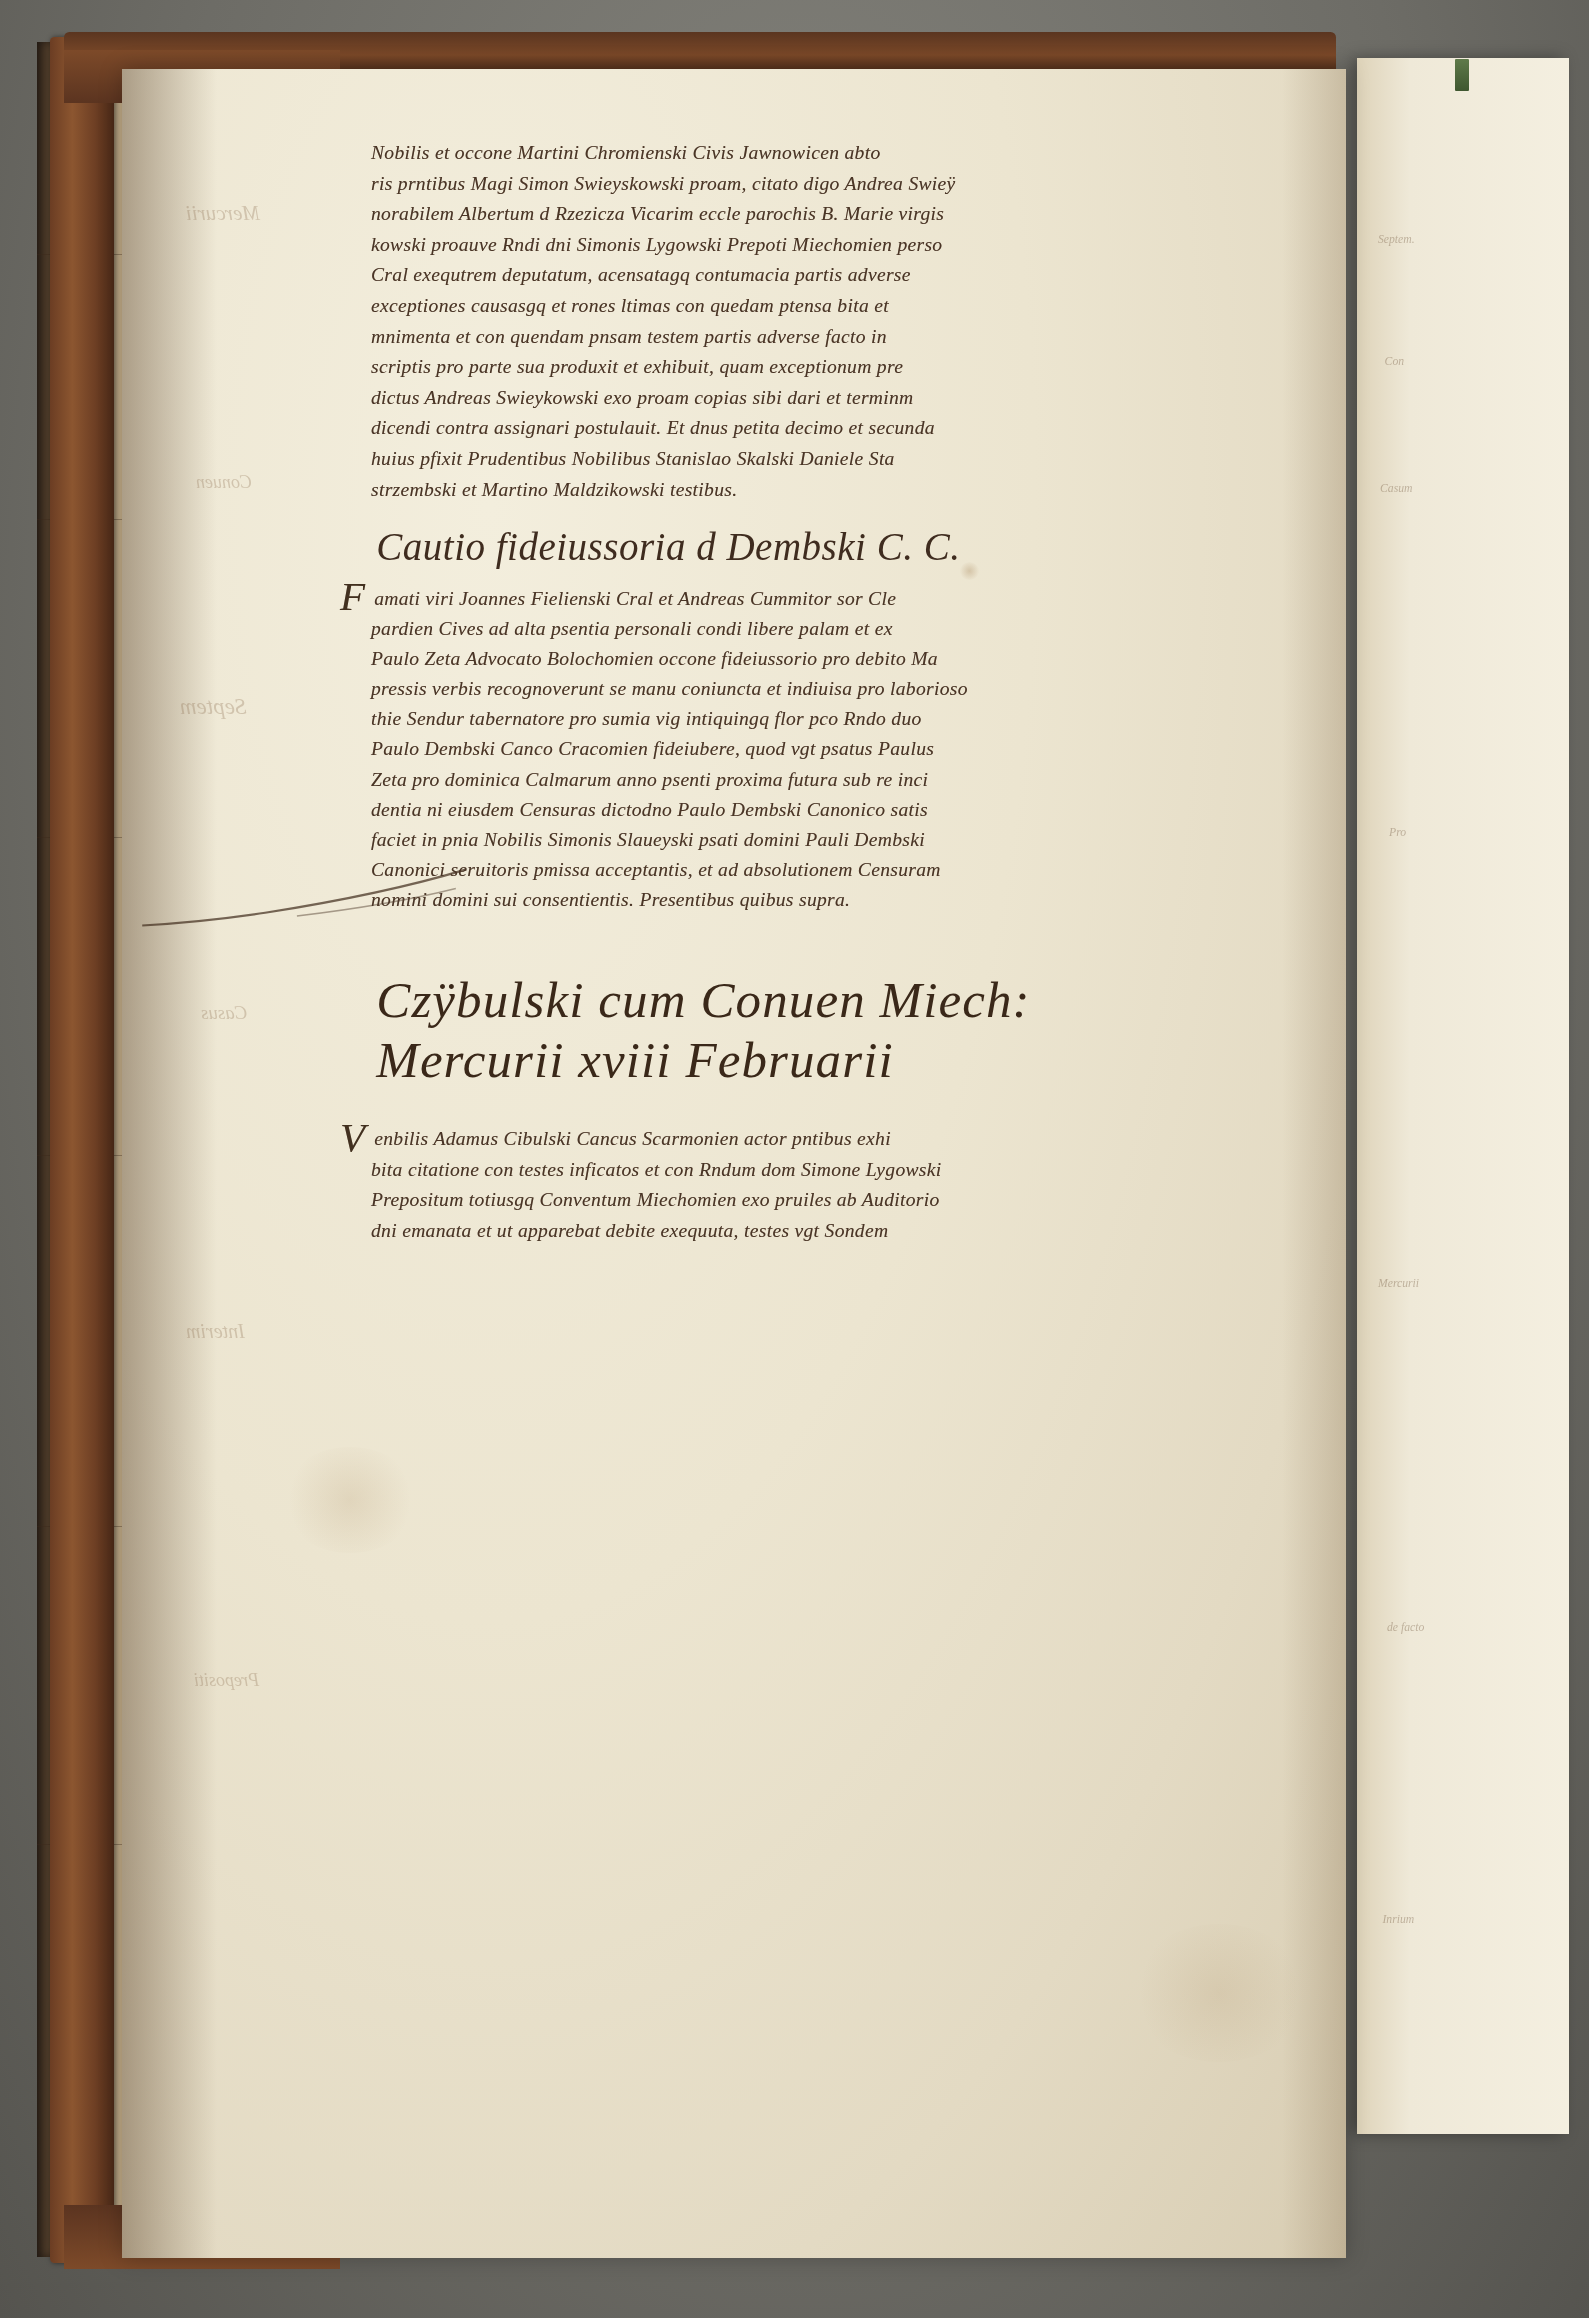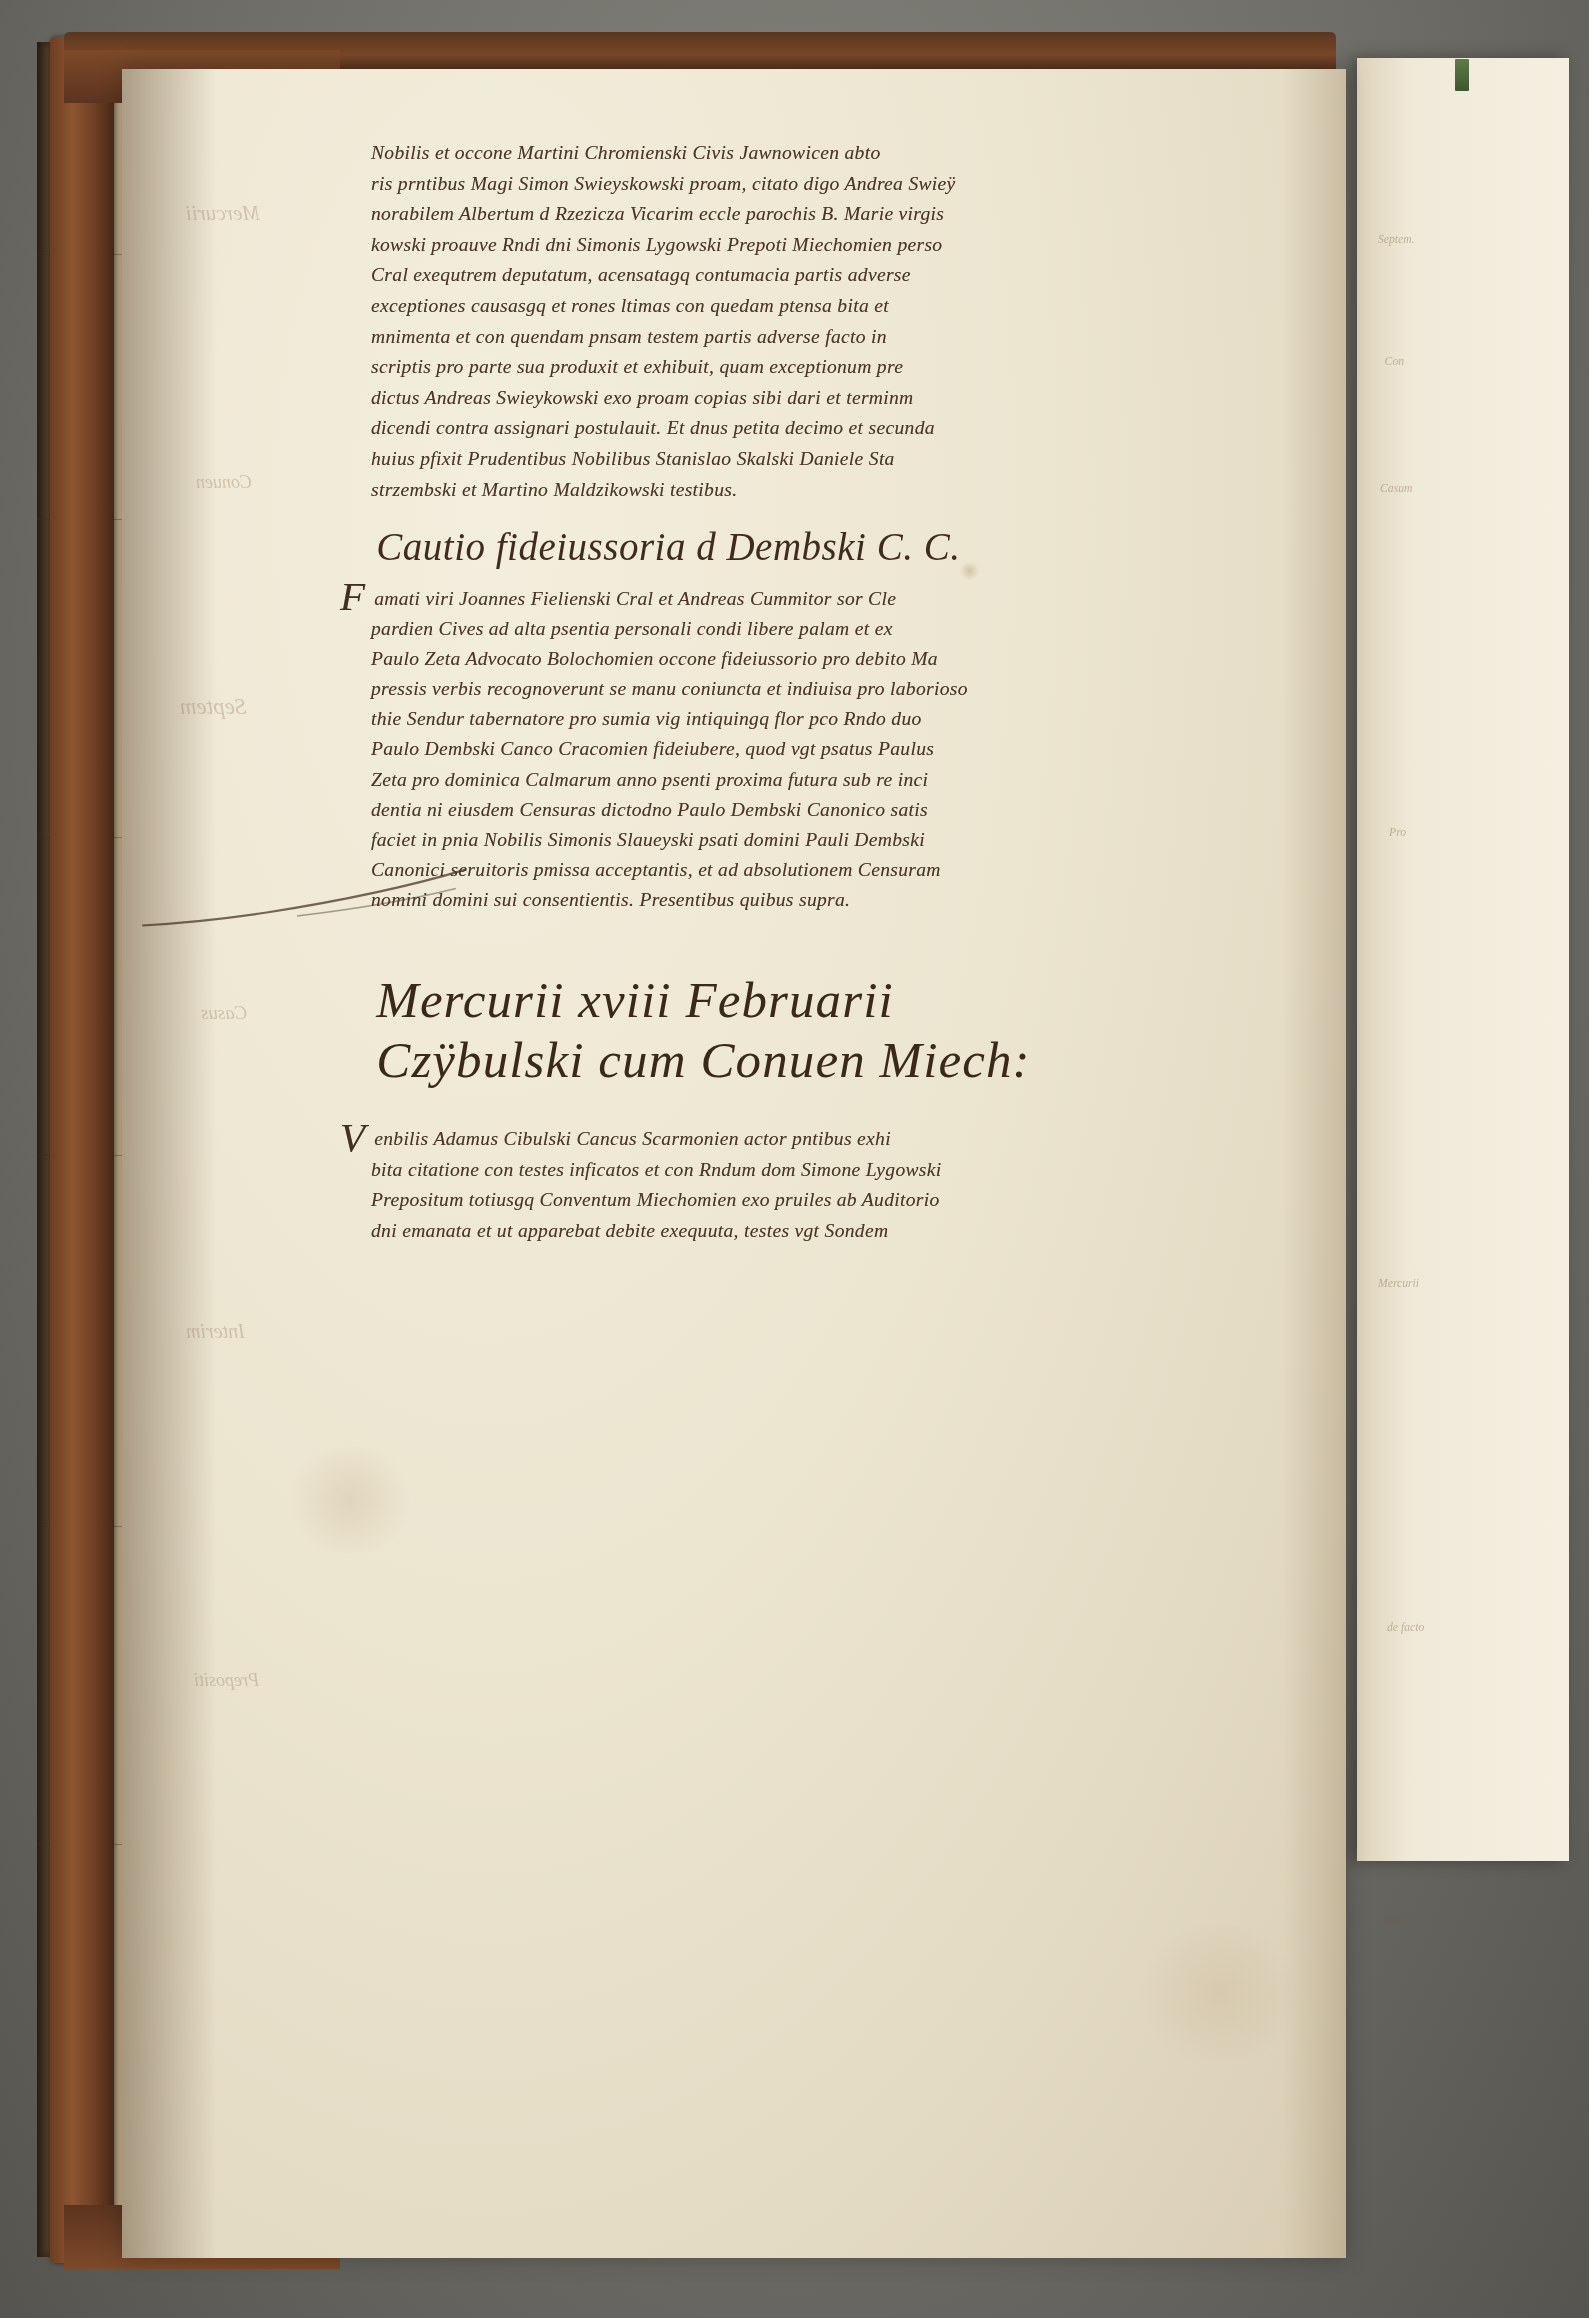--- a/index.html
+++ b/index.html
@@ -119,21 +119,21 @@
     width: 64px;
     background: linear-gradient(270deg, rgba(120,95,60,.25), rgba(120,95,60,0));
   }
 
   
   #right-leaf {
     position: absolute;
     left: 1357px;
     top: 58px;
     width: 212px;
-    height: 1803px;
+    height: 2076px;
     background: linear-gradient(90deg,#ded3b9 0%, #efe9d8 25%, #f4efe0 100%);
     box-shadow: -6.4px 0 15px rgba(0,0,0,.35);
   }
   #right-leaf .ghost {
     position: absolute;
     color: rgba(120,95,70,.40);
     font-family: "Liberation Serif", serif;
     font-style: italic;
     font-size: 11.7px;
     white-space: nowrap;
@@ -314,22 +314,22 @@
       <div class="line">Zeta pro dominica Calmarum anno psenti proxima futura sub re inci</div>
       <div class="line">dentia ni eiusdem Censuras dictodno Paulo Dembski Canonico satis</div>
       <div class="line">faciet in pnia Nobilis Simonis Slaueyski psati domini Pauli Dembski</div>
       <div class="line">Canonici seruitoris pmissa acceptantis, et ad absolutionem Censuram</div>
       <div class="line">nomini domini sui consentientis. Presentibus quibus supra.</div>
     </div>
 
     <div class="gap-lg"></div>
 
     <div>
+      <div class="heading-2">Czÿbulski cum Conuen Miech:</div>
       <div class="heading-2">Mercurii xviii Februarii</div>
-      <div class="heading-2">Czÿbulski cum Conuen Miech:</div>
     </div>
 
     <div class="gap-md"></div>
 
     <div class="para3">
       <div class="line dropcap-line">
         <span class="dropcap">V</span>
         <span>enbilis Adamus Cibulski Cancus Scarmonien actor pntibus exhi</span>
       </div>
       <div class="line">bita citatione con testes inficatos et con Rndum dom Simone Lygowski</div>

